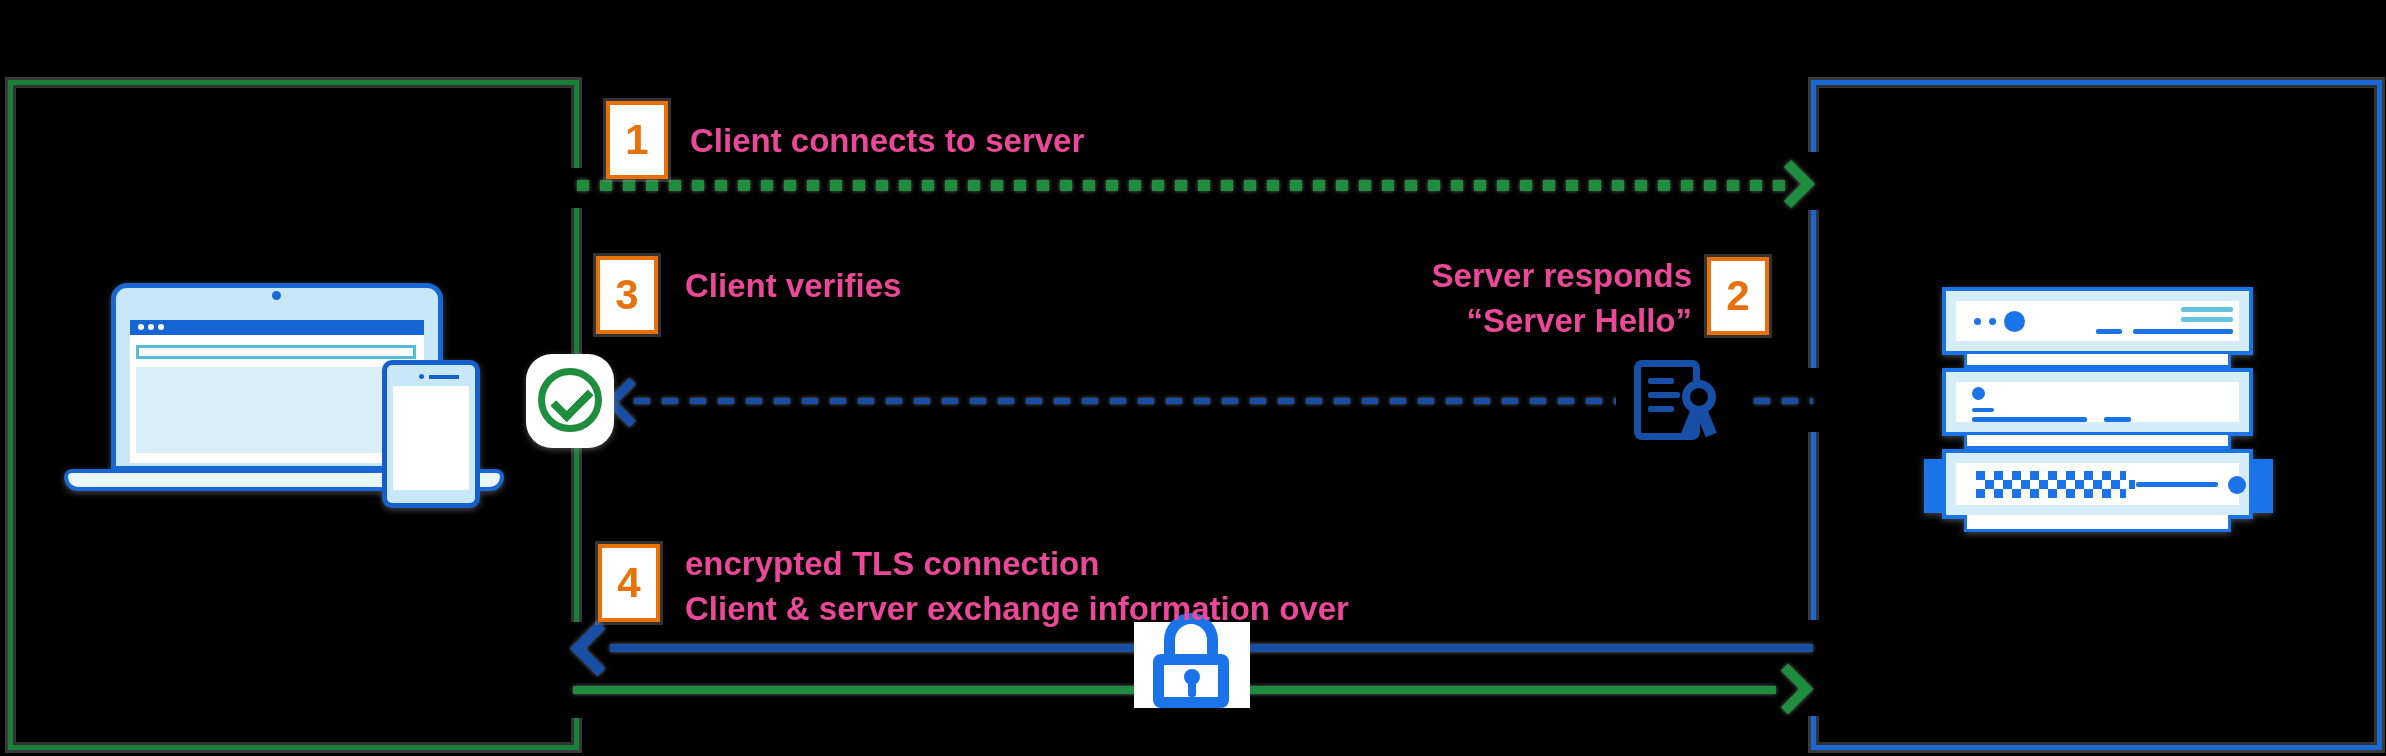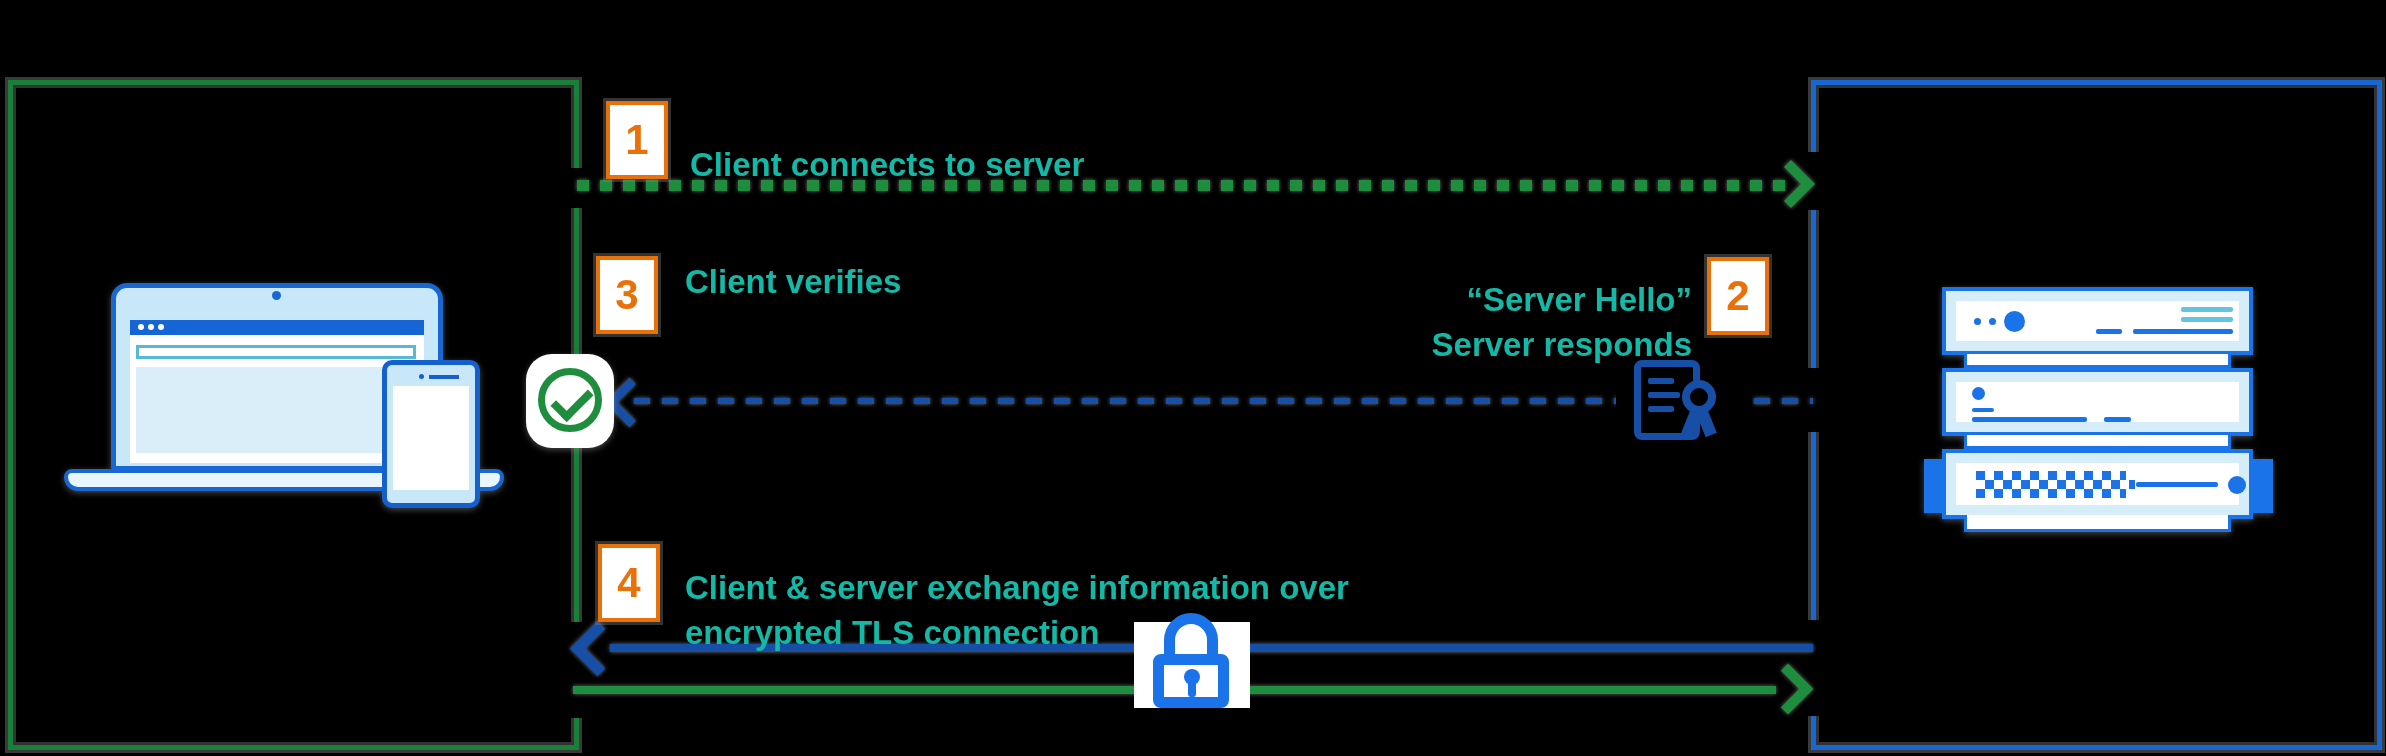--- a/index.html
+++ b/index.html
@@ -16,21 +16,21 @@
   #server-box { left:1811px; border:5px solid #1967D2; }
   .notch { position:absolute; width:22px; background:#000; z-index:3; }
 
   
   .step-badge { position:absolute; width:62px; height:78px; background:#fff;
     border:4px solid #E8710A; box-sizing:border-box; display:flex; align-items:center; justify-content:center;
     color:#E8710A; font-size:42px; font-weight:bold; z-index:6;
     box-shadow:0 0 0 3px rgba(128,128,128,.40); }
 
   
-  .step-label { position:absolute; color:#14b8a6; font-size:33px; font-weight:bold; line-height:45px; z-index:6;margin-top:24px; }
+  .step-label { position:absolute; color:#ec4899; font-size:33px; font-weight:bold; line-height:45px; z-index:6; }
   .step-label.right { text-align:right; }
 
   
   .h-line { position:absolute; z-index:4; filter:drop-shadow(0 0 2px rgba(150,150,150,.75)); }
   #arrow1-line { left:577px;  top:180px; width:1210px; height:11px;
     background:repeating-linear-gradient(90deg,#1E8E3E 0 12px, transparent 12px 23px); }
   #arrow2-line { left:634px;  top:398px; width:1179px; height:6px;
     background:repeating-linear-gradient(90deg,#174EA6 0 16px, transparent 16px 28px); }
   #arrow4a-line { left:610px; top:644px; width:1203px; height:8px; background:#174EA6; }
   #arrow4b-line { left:573px; top:686px; width:1203px; height:8px; background:#1E8E3E; }
@@ -123,28 +123,28 @@
   <div class="step-label" style="left:690px; top:118px;">
     <div>Client connects to server</div>
   </div>
   <div id="arrow1-line" class="h-line"></div>
   <div id="arrow1-head" class="chev chev-r"></div>
 
   <div class="step-badge" style="left:1707px; top:257px;">
     <span>2</span>
   </div>
   <div class="step-label right" style="right:694px; top:253px;">
+    <div>Server responds</div>
     <div>“Server Hello”</div>
-    <div>Server responds</div>
   </div>
 
   <div class="step-badge" style="left:596px; top:256px;">
     <span>3</span>
   </div>
-  <div class="step-label" style="left:685px; top:235px;">
+  <div class="step-label" style="left:685px; top:263px;">
     <div>Client verifies</div>
   </div>
   <div id="arrow2-line" class="h-line"></div>
   <div id="arrow2-head" class="chev chev-l"></div>
 
   <div id="cert-wrap" class="abs">
     <div id="cert-doc" class="abs"></div>
     <div class="cert-bar" style="left:32px; top:38px; width:26px;"></div>
     <div class="cert-bar" style="left:32px; top:52px; width:32px;"></div>
     <div class="cert-bar" style="left:32px; top:66px; width:26px;"></div>
@@ -155,22 +155,22 @@
 
   <div id="check-wrap" class="abs">
     <div id="check-ring" class="abs"></div>
     <div id="check-mark" class="abs"></div>
   </div>
 
   <div class="step-badge" style="left:598px; top:544px;">
     <span>4</span>
   </div>
   <div class="step-label" style="left:685px; top:541px;">
+    <div>encrypted TLS connection</div>
     <div>Client &amp; server exchange information over</div>
-    <div>encrypted TLS connection</div>
   </div>
   <div id="arrow4a-line" class="h-line"></div>
   <div id="arrow4a-head" class="chev chev-l"></div>
   <div id="arrow4b-line" class="h-line"></div>
   <div id="arrow4b-head" class="chev chev-r"></div>
 
   <div id="lock-wrap" class="abs">
     <div id="lock-shackle" class="abs"></div>
     <div id="lock-body" class="abs"></div>
     <div id="lock-keyhole" class="abs"></div>

